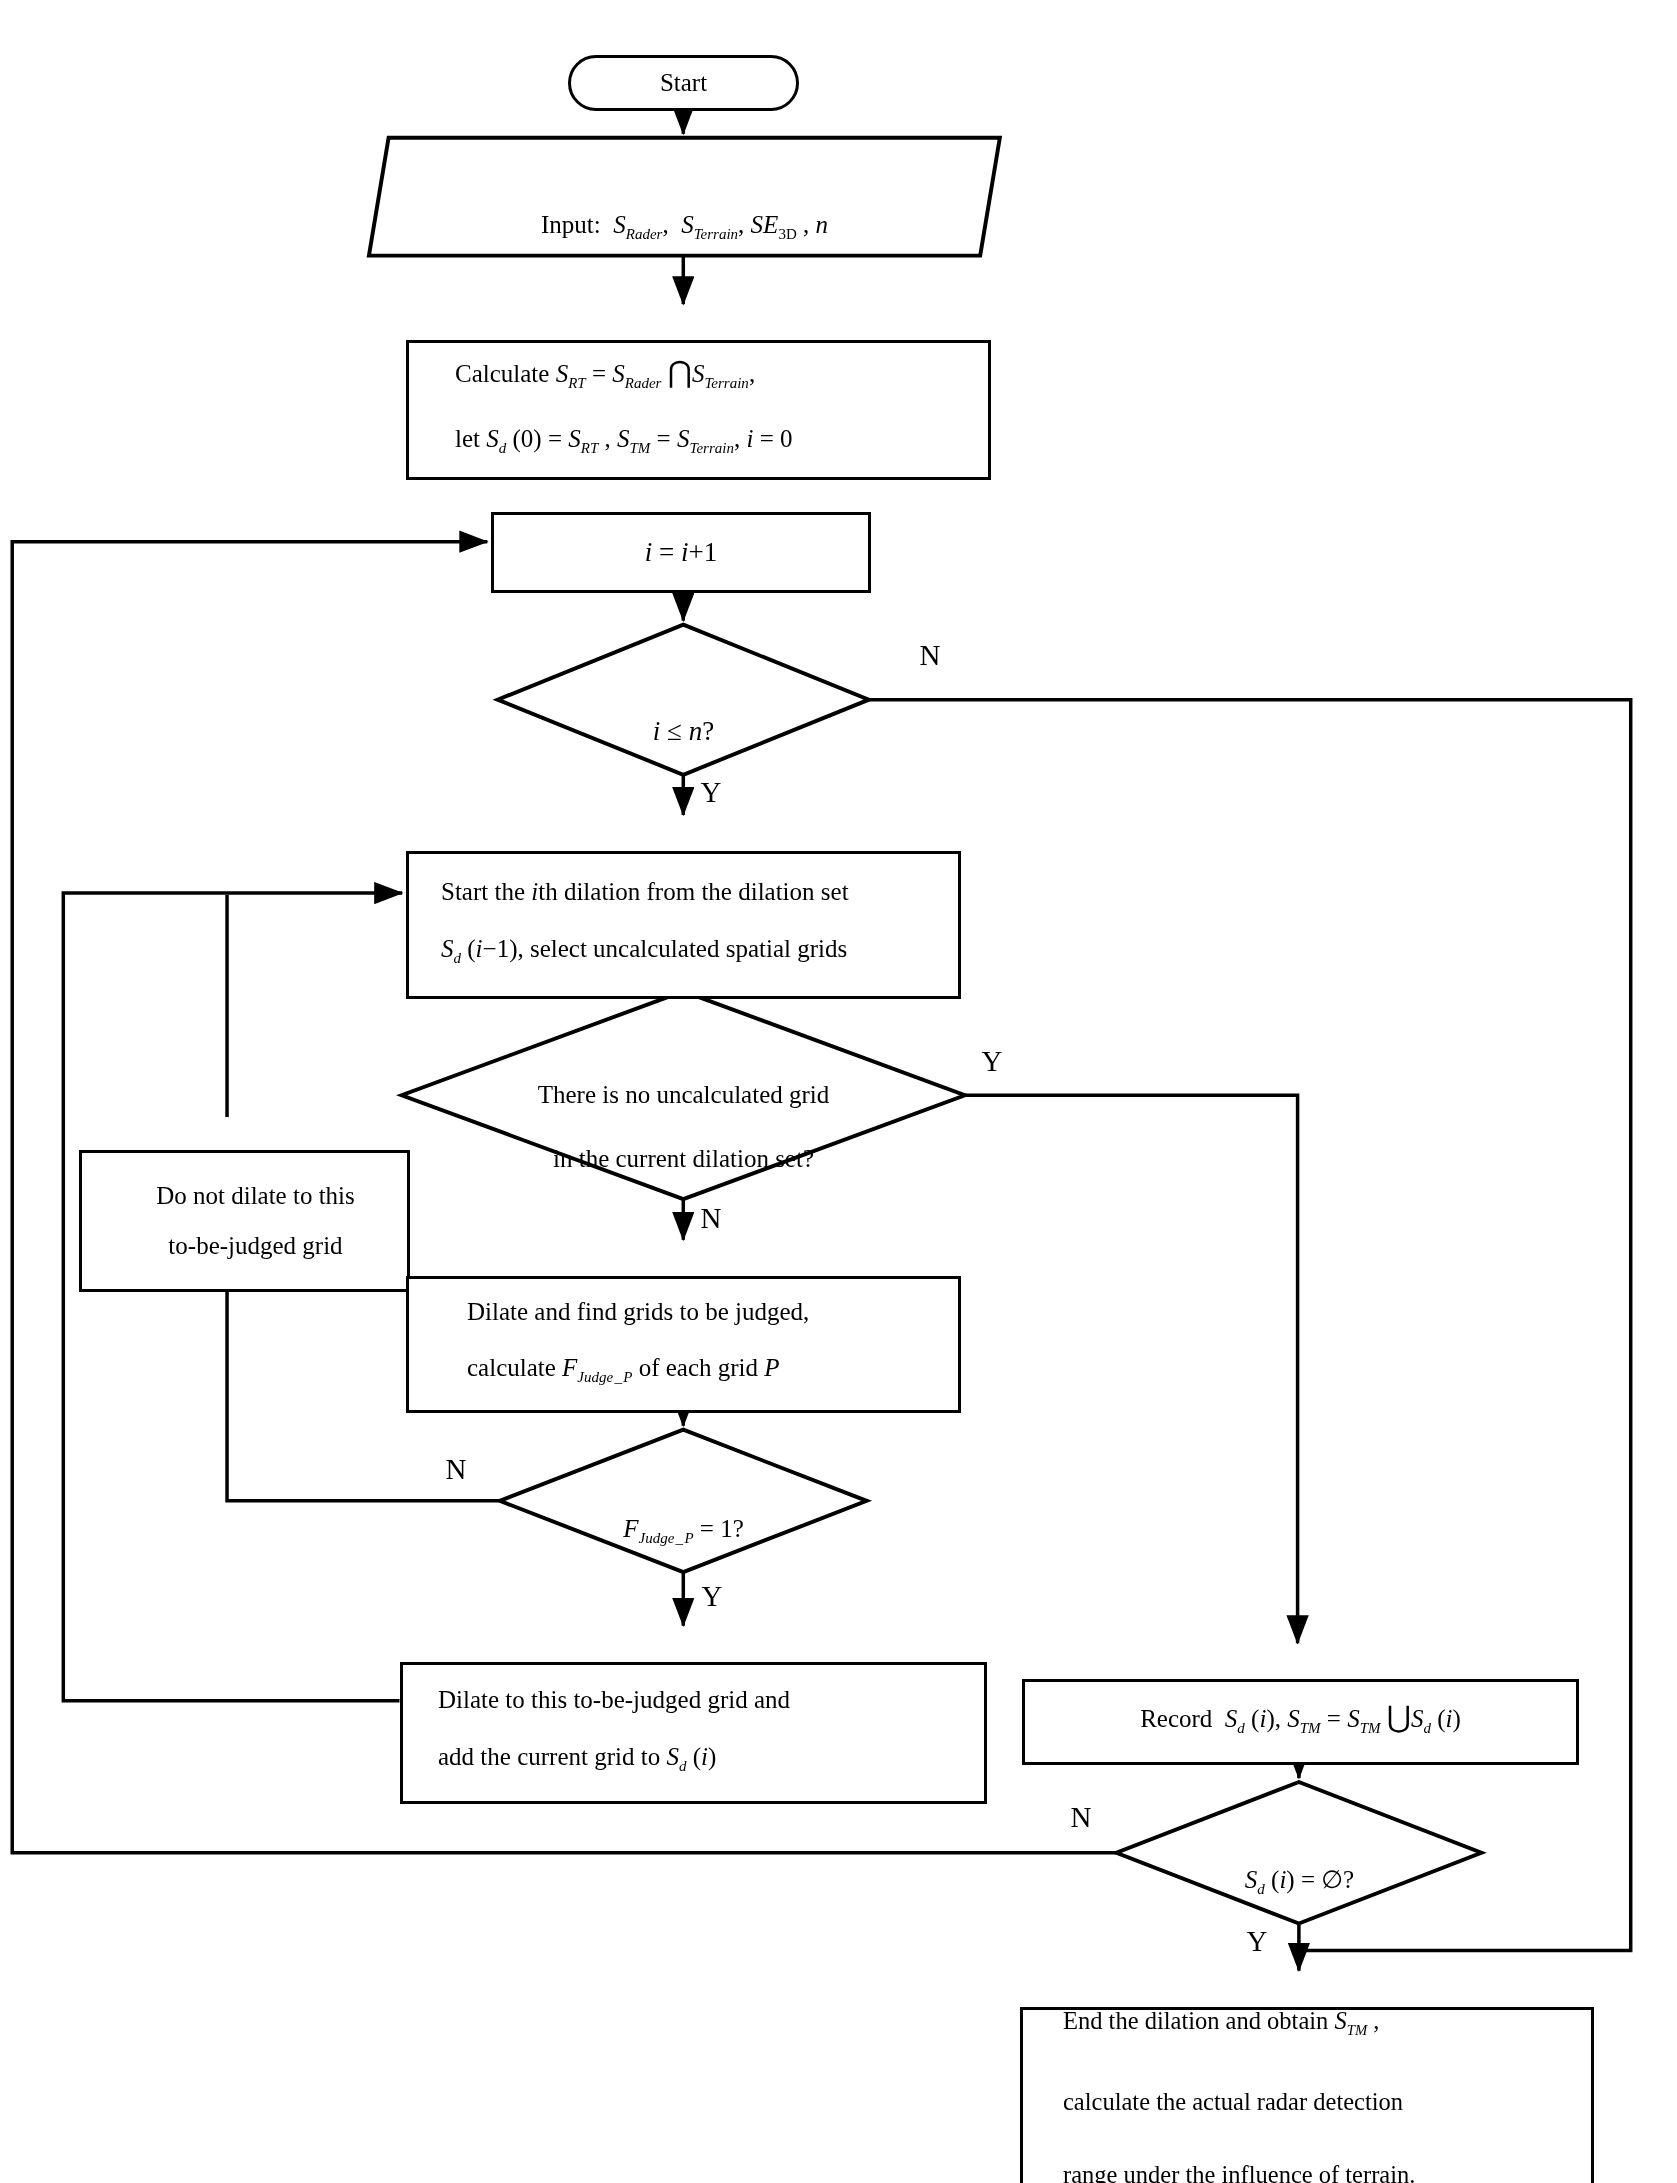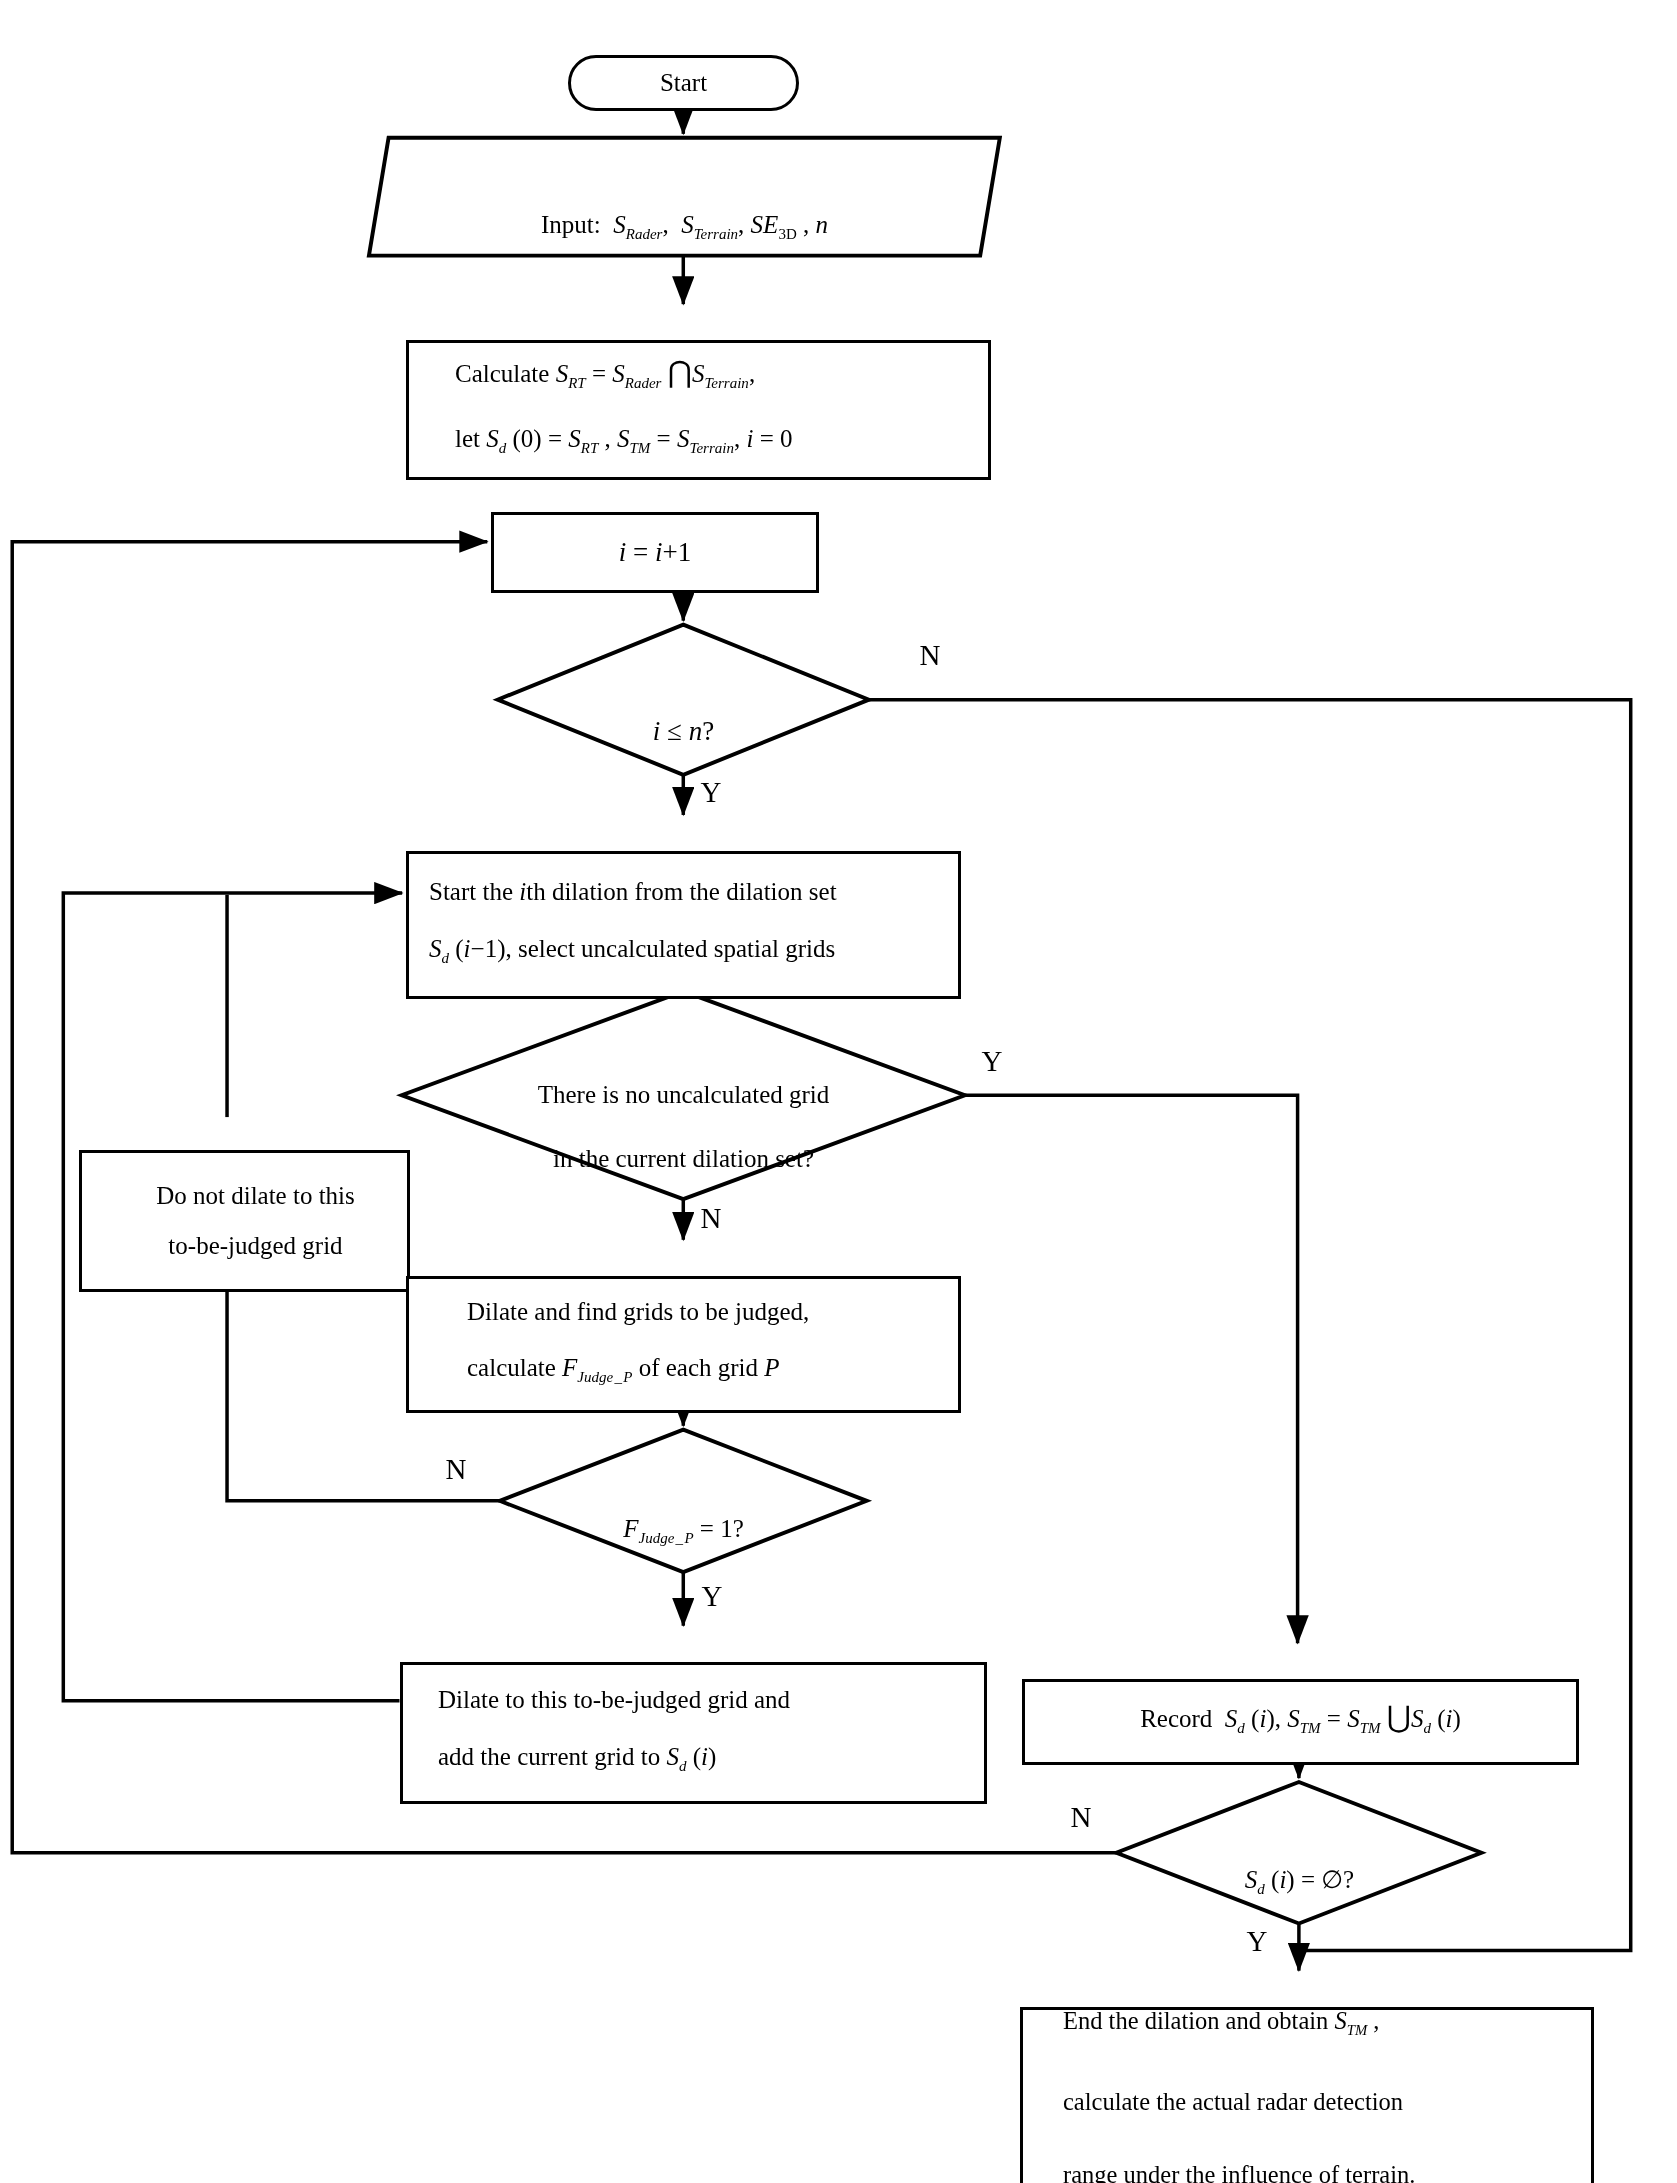--- a/index.html
+++ b/index.html
@@ -72,29 +72,29 @@
 
   <div class="node overlay single" style="left:369px;top:138px;width:631px;height:118px;">
     <div class="line">Input:&nbsp;&nbsp;<i>S</i><sub><i>Rader</i></sub>,&nbsp;&nbsp;<i>S</i><sub><i>Terrain</i></sub>, <i>SE</i><sub>3D</sub> , <i>n</i></div>
   </div>
 
   <div class="node proc leftal" style="left:406px;top:308px;width:585px;height:140px;padding-left:46px;">
     <div class="line">Calculate <i>S</i><sub><i>RT</i></sub> = <i>S</i><sub><i>Rader</i></sub> <span class="op">⋂</span><i>S</i><sub><i>Terrain</i></sub>,</div>
     <div class="line">let <i>S</i><sub><i>d</i></sub> (0) = <i>S</i><sub><i>RT</i></sub> , <i>S</i><sub><i>TM</i></sub> = <i>S</i><sub><i>Terrain</i></sub>, <i>i</i> = 0</div>
   </div>
 
-  <div class="node proc center single" style="left:491px;top:480px;width:328px;height:81px;font-size:27px;">
+  <div class="node proc center single" style="left:491px;top:480px;width:380px;height:81px;font-size:27px;">
     <div class="line"><i>i</i> = <i>i</i>+1</div>
   </div>
 
   <div class="node overlay single" style="left:498px;top:624px;width:371px;height:150px;font-size:27px;">
     <div class="line"><i>i</i> ≤ <i>n</i>?</div>
   </div>
 
-  <div class="node proc leftal" style="left:406px;top:819px;width:555px;height:148px;padding-left:20px;">
+  <div class="node proc leftal" style="left:406px;top:819px;width:555px;height:148px;padding-left:32px;">
     <div class="line">Start the <i>i</i>th dilation from the dilation set</div>
     <div class="line"><i>S</i><sub><i>d</i></sub> (<i>i</i>−1), select uncalculated spatial grids</div>
   </div>
 
   <div class="node overlay" style="left:402px;top:991px;width:563px;height:208px;gap:15px;">
     <div class="line">There is no uncalculated grid</div>
     <div class="line">in the current dilation set?</div>
   </div>
 
   <div class="node proc center lh-sm" style="left:79px;top:1118px;width:331px;height:142px;padding-left:22px;">

